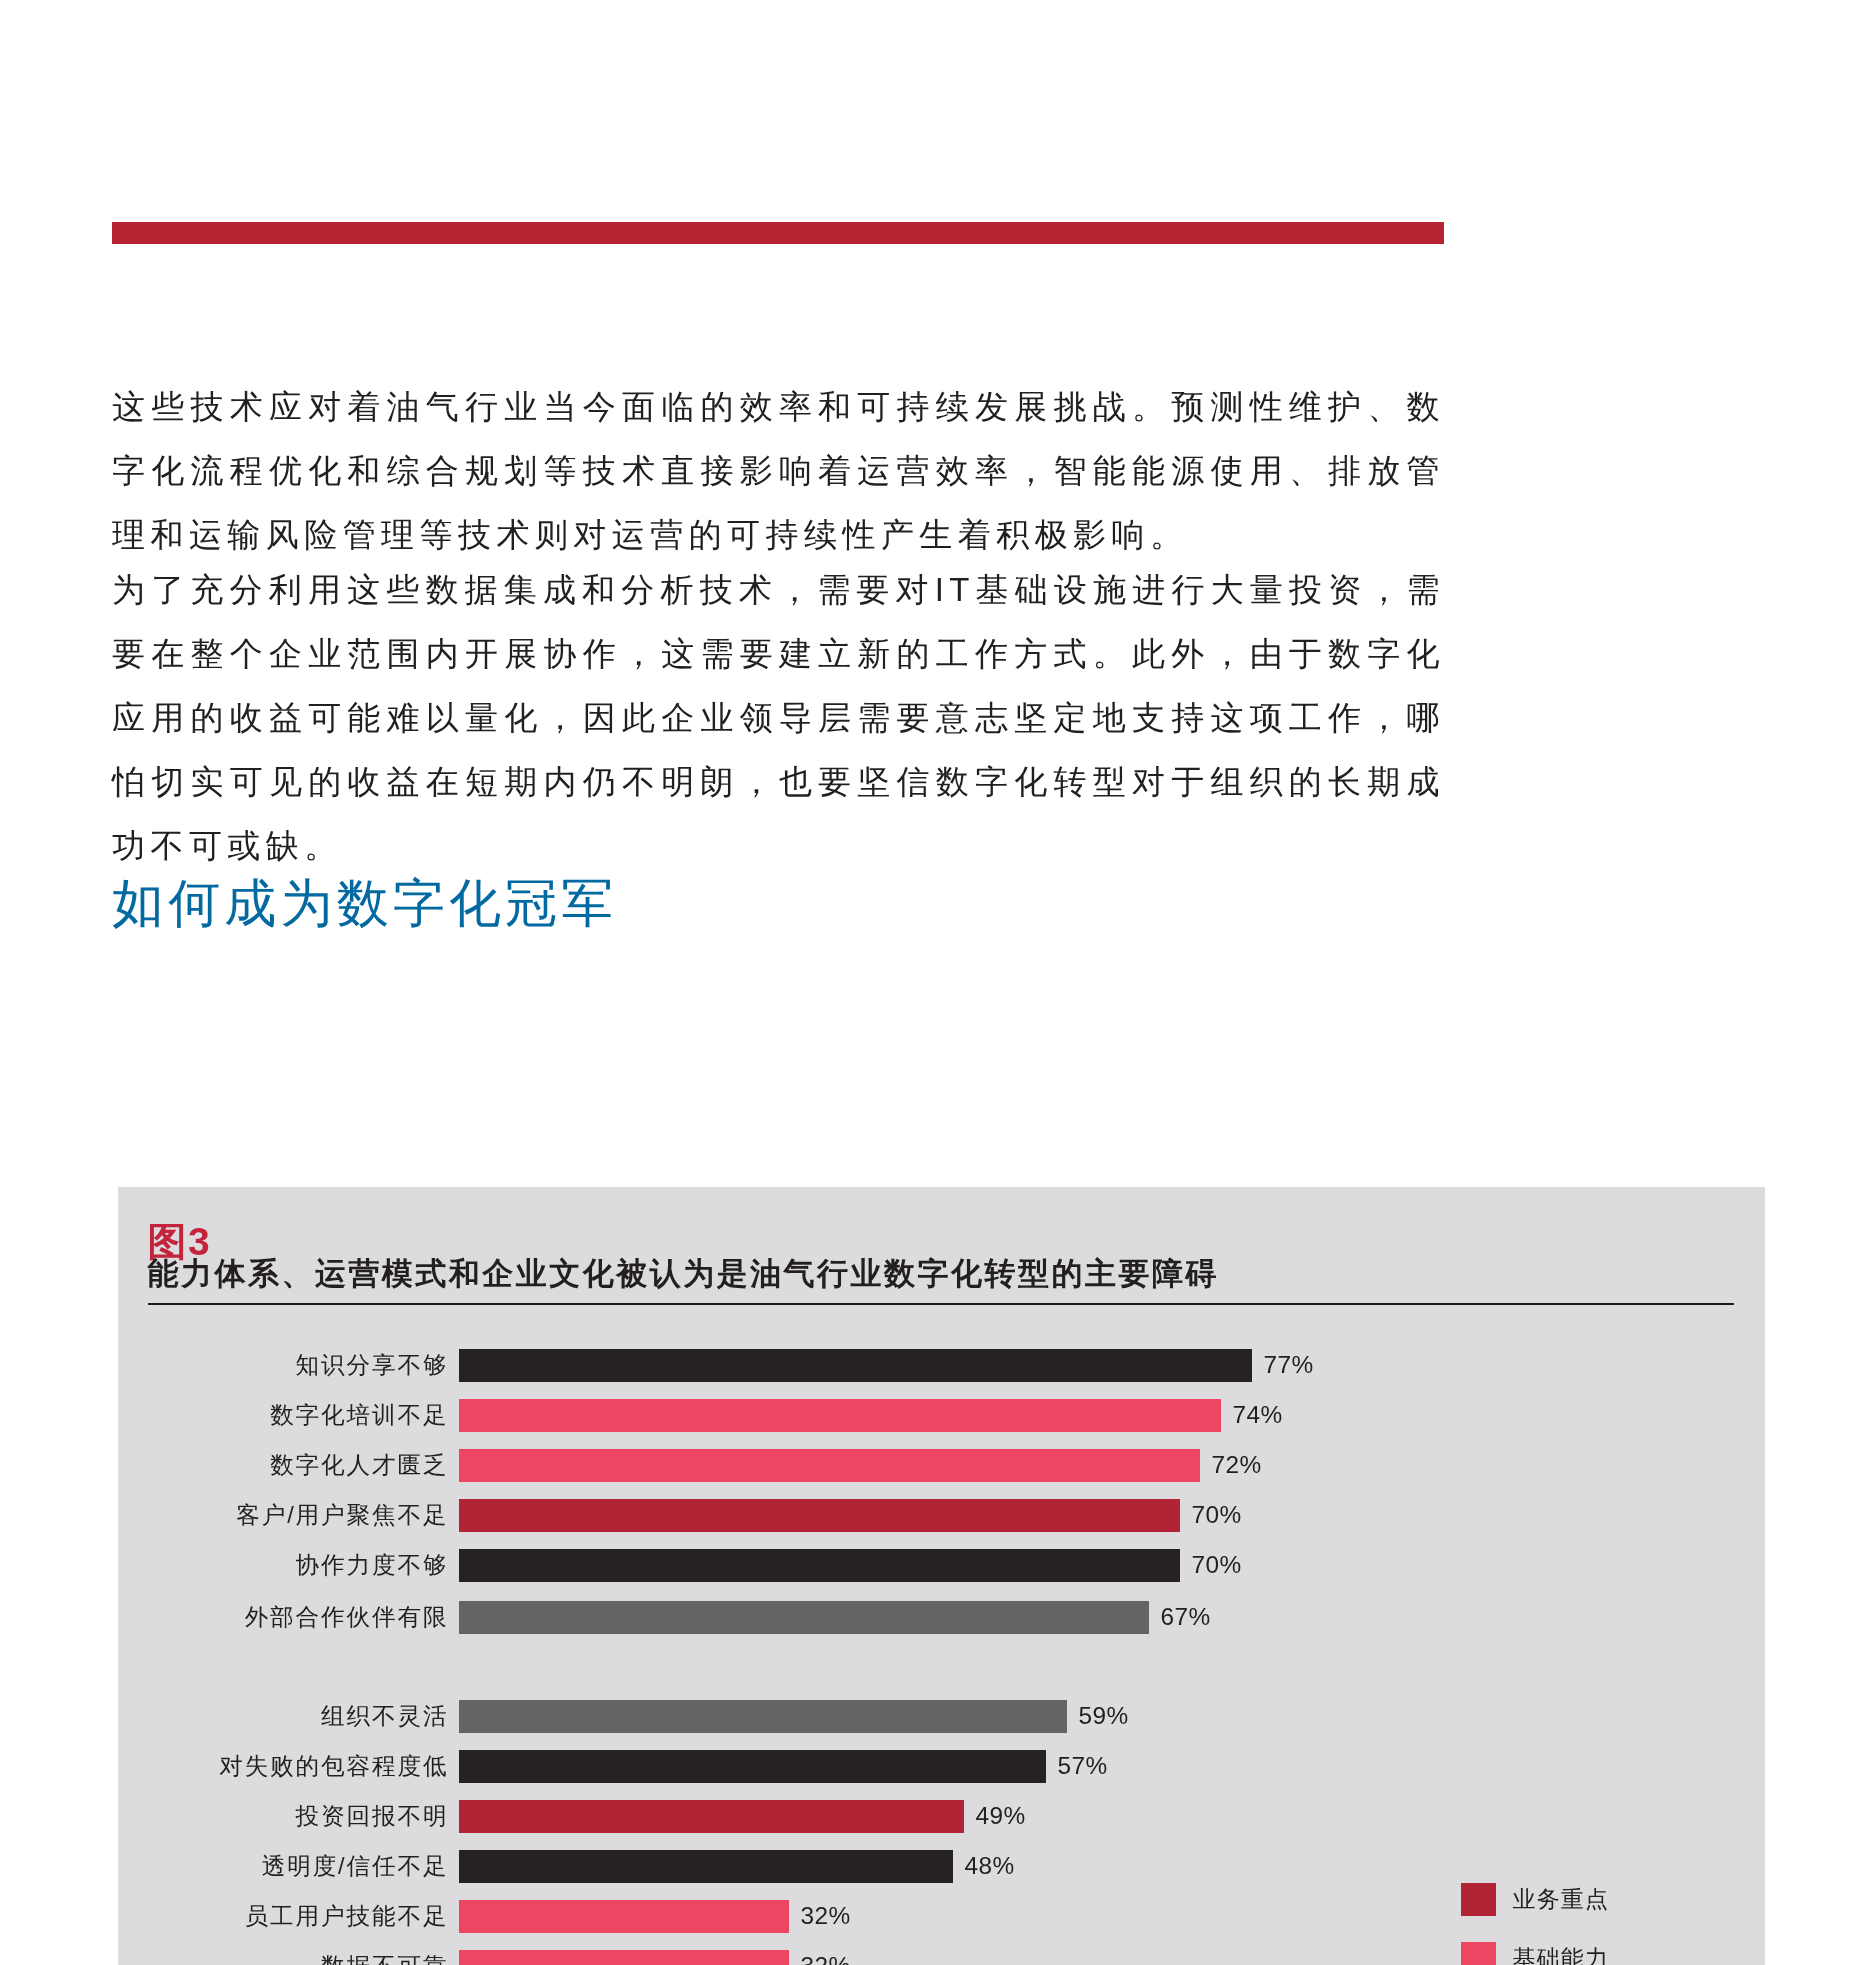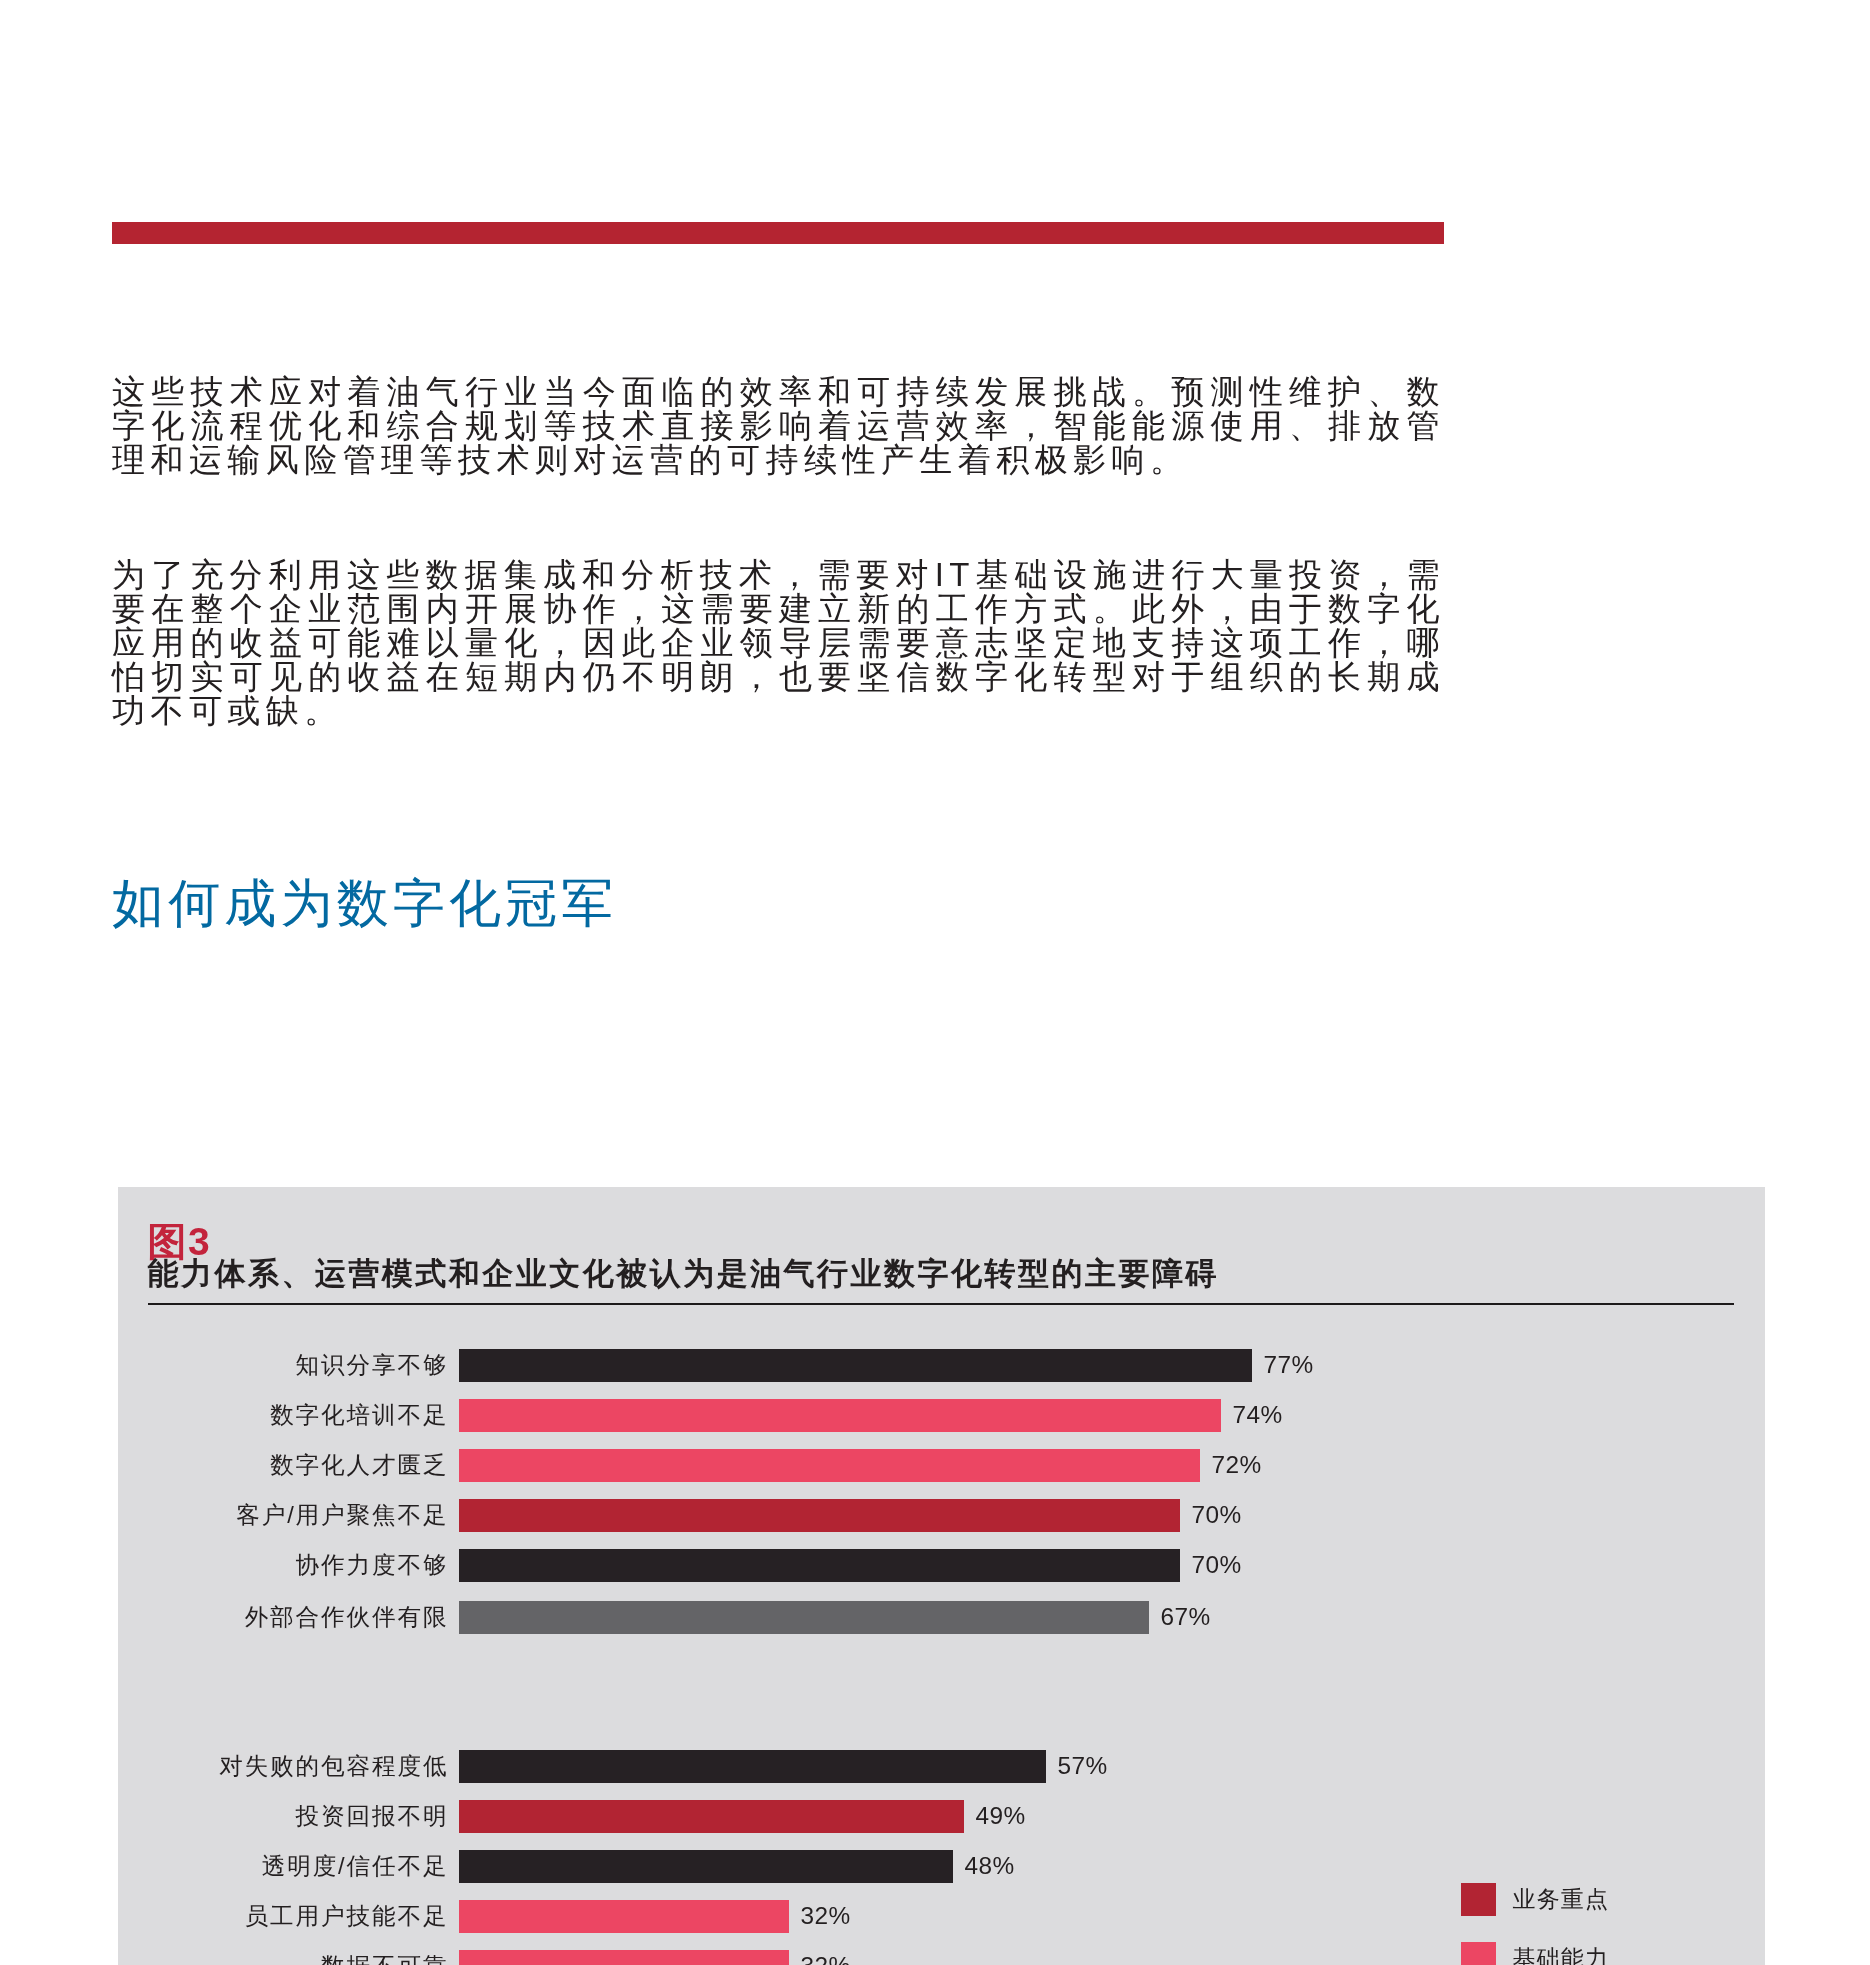--- a/index.html
+++ b/index.html
@@ -11,21 +11,21 @@
     color:#231f20;
     overflow:hidden;
   }
   .top-bar{
     position:absolute;left:112px;top:222px;
     width:1332px;height:22.4px;
     background:#b42431;
   }
   .body-par{
     position:absolute;left:112px;width:1333px;
-    font-size:33px;line-height:34px;letter-spacing:.165em;
+    font-size:33px;line-height:64px;letter-spacing:.165em;
     text-align:justify;margin:0;
   }
   .p1{top:375px;}
   .p2{top:558px;}
   .p3{top:972px;}
   .section-heading{
     position:absolute;left:112px;top:871px;margin:0;
     font-family:"Liberation Serif","DejaVu Serif",serif;
     font-weight:400;font-size:52px;line-height:1.25;
     letter-spacing:.08em;color:#0369a1;
@@ -126,20 +126,25 @@
         <div class="bar-row" style="top: 200px;">
           <span class="bar-label">协作力度不够</span>
           <div class="bar-fill" style="width: 721px; background: rgb(38, 33, 36);"></div>
           <span class="bar-value">70%</span>
         </div>
         <div class="bar-row" style="top: 252px;">
           <span class="bar-label">外部合作伙伴有限</span>
           <div class="bar-fill" style="width: 690px; background: rgb(100, 100, 103);"></div>
           <span class="bar-value">67%</span>
         </div>
+        <div class="bar-row" style="top: 351px;">
+          <span class="bar-label">组织不灵活</span>
+          <div class="bar-fill" style="width: 608px; background: rgb(100, 100, 103);"></div>
+          <span class="bar-value">59%</span>
+        </div>
         <div class="bar-row" style="top: 401px;">
           <span class="bar-label">对失败的包容程度低</span>
           <div class="bar-fill" style="width: 587px; background: rgb(38, 33, 36);"></div>
           <span class="bar-value">57%</span>
         </div>
         <div class="bar-row" style="top: 451px;">
           <span class="bar-label">投资回报不明</span>
           <div class="bar-fill" style="width: 505px; background: rgb(178, 36, 51);"></div>
           <span class="bar-value">49%</span>
         </div>

